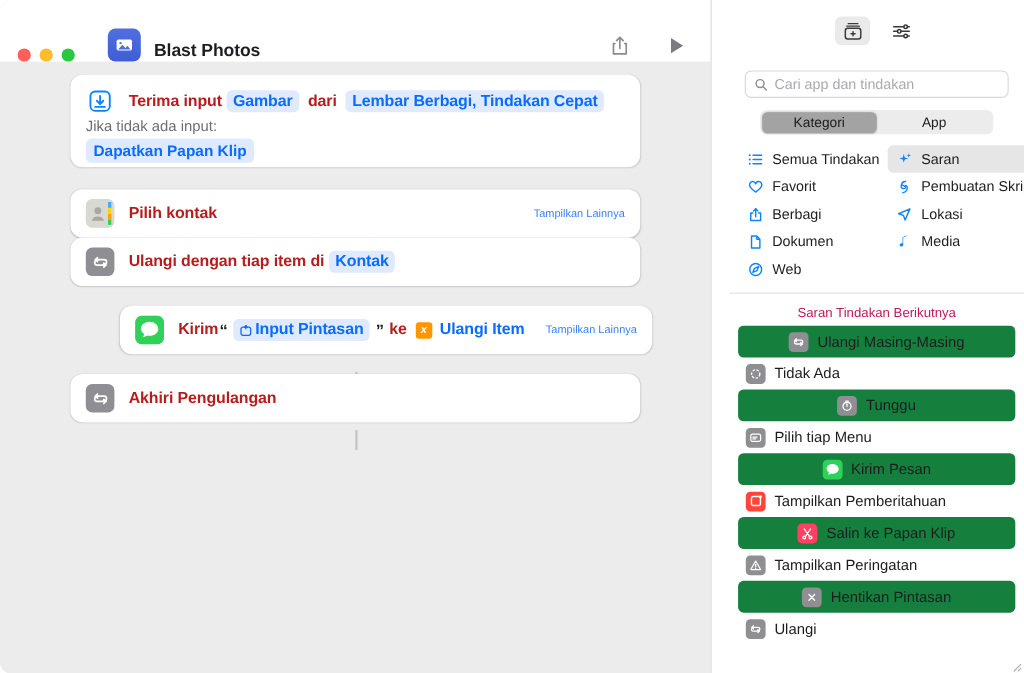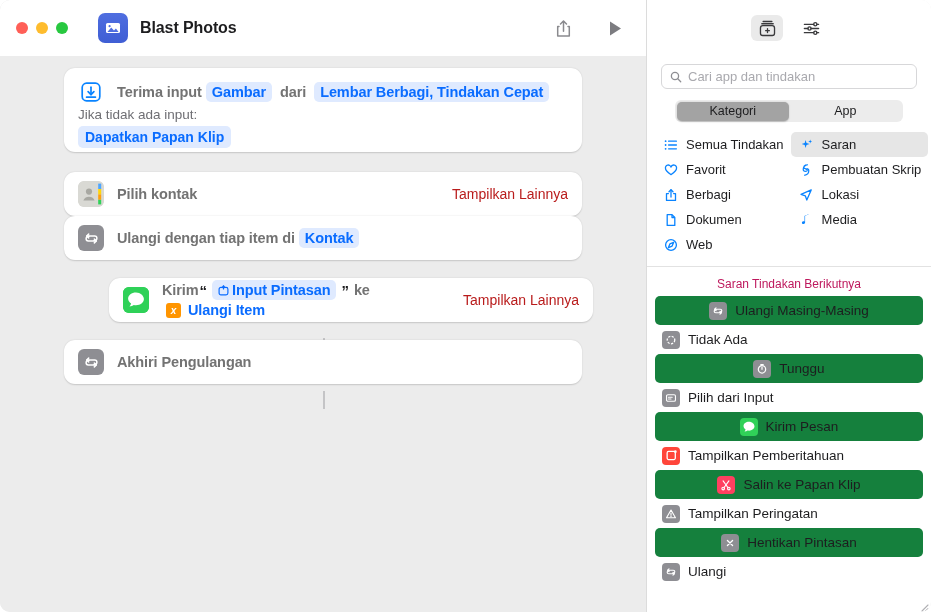--- a/index.html
+++ b/index.html
@@ -15,21 +15,21 @@
     display: flex;
     background: #ececec;
     border-radius: 10px;
     overflow: hidden;
   }
 
   
   .editor { width: 646px; height: 612px; display: flex; flex-direction: column; background: #ececec; }
   .titlebar {
     height: 56px; background: #ffffff;
-    display: flex; align-items: center; padding: 0 16px;
+    display: flex; align-items: flex-end; padding: 0 16px;
     flex-shrink: 0;
   }
   .traffic { display: flex; gap: 8px; align-items: center; }
   .dot { width: 12px; height: 12px; border-radius: 50%; }
   .dot.r { background: #ff5f57; }
   .dot.y { background: #febc2e; }
   .dot.g { background: #28c840; }
 
   .app-icon {
     width: 30px; height: 30px; border-radius: 7px;
@@ -66,21 +66,21 @@
 
   .act-icon { width: 26px; height: 26px; border-radius: 6px; flex-shrink: 0;
     display: flex; align-items: center; justify-content: center; }
   .act-icon.blue-outline { background: transparent; }
   .act-icon.gray { background: #8e8e93; }
   .act-icon.contacts { background: #d8d8d4; position: relative; overflow: hidden; }
   .act-icon.msg { background: #30d158; }
 
   .act-text { margin-left: 13px; font-size: 14.5px; color: #1d1d1f; font-weight: 700;
     display: flex; align-items: center; flex-wrap: wrap; gap: 0; letter-spacing: -0.1px; }
-  .act-text .plain { font-weight: 700; color: #737373; }
+  .act-text .plain { font-weight: 700; color: #b91c1c; }
   .act-text .word { margin: 0 4px; }
 
   .token {
     display: inline-flex; align-items: center; gap: 3px;
     background: #dfeaff; color: #0a6cff; font-weight: 700;
     border-radius: 5px; padding: 2px 6px; font-size: 14.5px;
     margin: 0 4px; white-space: nowrap;
   }
   .token.bare { background: #dfeaff; }
   .token.varblk { background: transparent; padding: 2px 0 2px 0; }
@@ -92,29 +92,29 @@
   }
   .quote { font-weight: 700; font-size: 15px; color: #1d1d1f; margin: 0 1px; }
 
   .sub-line { padding: 0 14px 4px 14px; font-size: 13.5px; color: #6e6e73; font-weight: 400; }
   .sub-token-row { padding: 0 14px 4px 14px; }
   .sub-token {
     display: inline-block; background: #dfeaff; color: #0a6cff;
     font-weight: 700; border-radius: 5px; padding: 3px 7px; font-size: 14px;
   }
 
-  .show-more { margin-left: auto; font-size: 14px; color: #b91c1c; white-space: nowrap; padding-left: 10px; }
+  .show-more { margin-left: auto; font-size: 10px; color: #3b82f6; white-space: nowrap; padding-left: 10px; }
 
   .connector {
     position: absolute; left: 259px; width: 1.5px; background: #c4c4c6; z-index: 1;
   }
 
   
   .sidebar { width: 285px; height: 612px; background: #ffffff;
-    border-left: 1px solid #dcdcdc; display: flex; flex-direction: column; }
+    border-left: 1px solid #dcdcdc; display: flex; flex-direction: column; padding-left: 16px; }
   .sb-toolbar { height: 56px; display: flex; align-items: center; justify-content: center;
     gap: 12px; flex-shrink: 0; background: #fff; }
   .sb-tool {
     width: 32px; height: 26px; display: flex; align-items: center; justify-content: center;
     border-radius: 6px; color: #3a3a3c;
   }
   .sb-tool.active { background: #eaeaea; }
 
   .sb-search-wrap { padding: 8px 14px 0 14px; background: #fff; }
   .search-box {
@@ -484,21 +484,21 @@
         <span>Tunggu</span>
       </div>
 
       <div class="sugg">
         <span class="si gray">
           <svg width="12" height="12" viewBox="0 0 14 14" fill="none" stroke="#fff" stroke-width="1.3">
             <rect x="1.8" y="3.2" width="10.4" height="7.6" rx="1.6"></rect>
             <path d="M4 6.2 H8.4 M4 8.2 H7" stroke-linecap="round"></path>
           </svg>
         </span>
-        <span>Pilih dari Input</span>
+        <span>Pilih tiap Menu</span>
       </div>
 
       <div class="sugg alt">
         <span class="si green">
           <svg width="18" height="18" viewBox="0 0 26 26">
             <path d="M13 5.4 c-4.4 0-7.9 2.7-7.9 6.2 0 2 1.2 3.8 3 5 -0.2 1.1-0.8 2.2-1.6 3 1.8-0.2 3.3-0.9 4.3-1.6 0.7 0.15 1.45 0.25 2.2 0.25 4.4 0 7.9-2.7 7.9-6.2S17.4 5.4 13 5.4Z" fill="#fff"></path>
           </svg>
         </span>
         <span>Kirim Pesan</span>
       </div>

